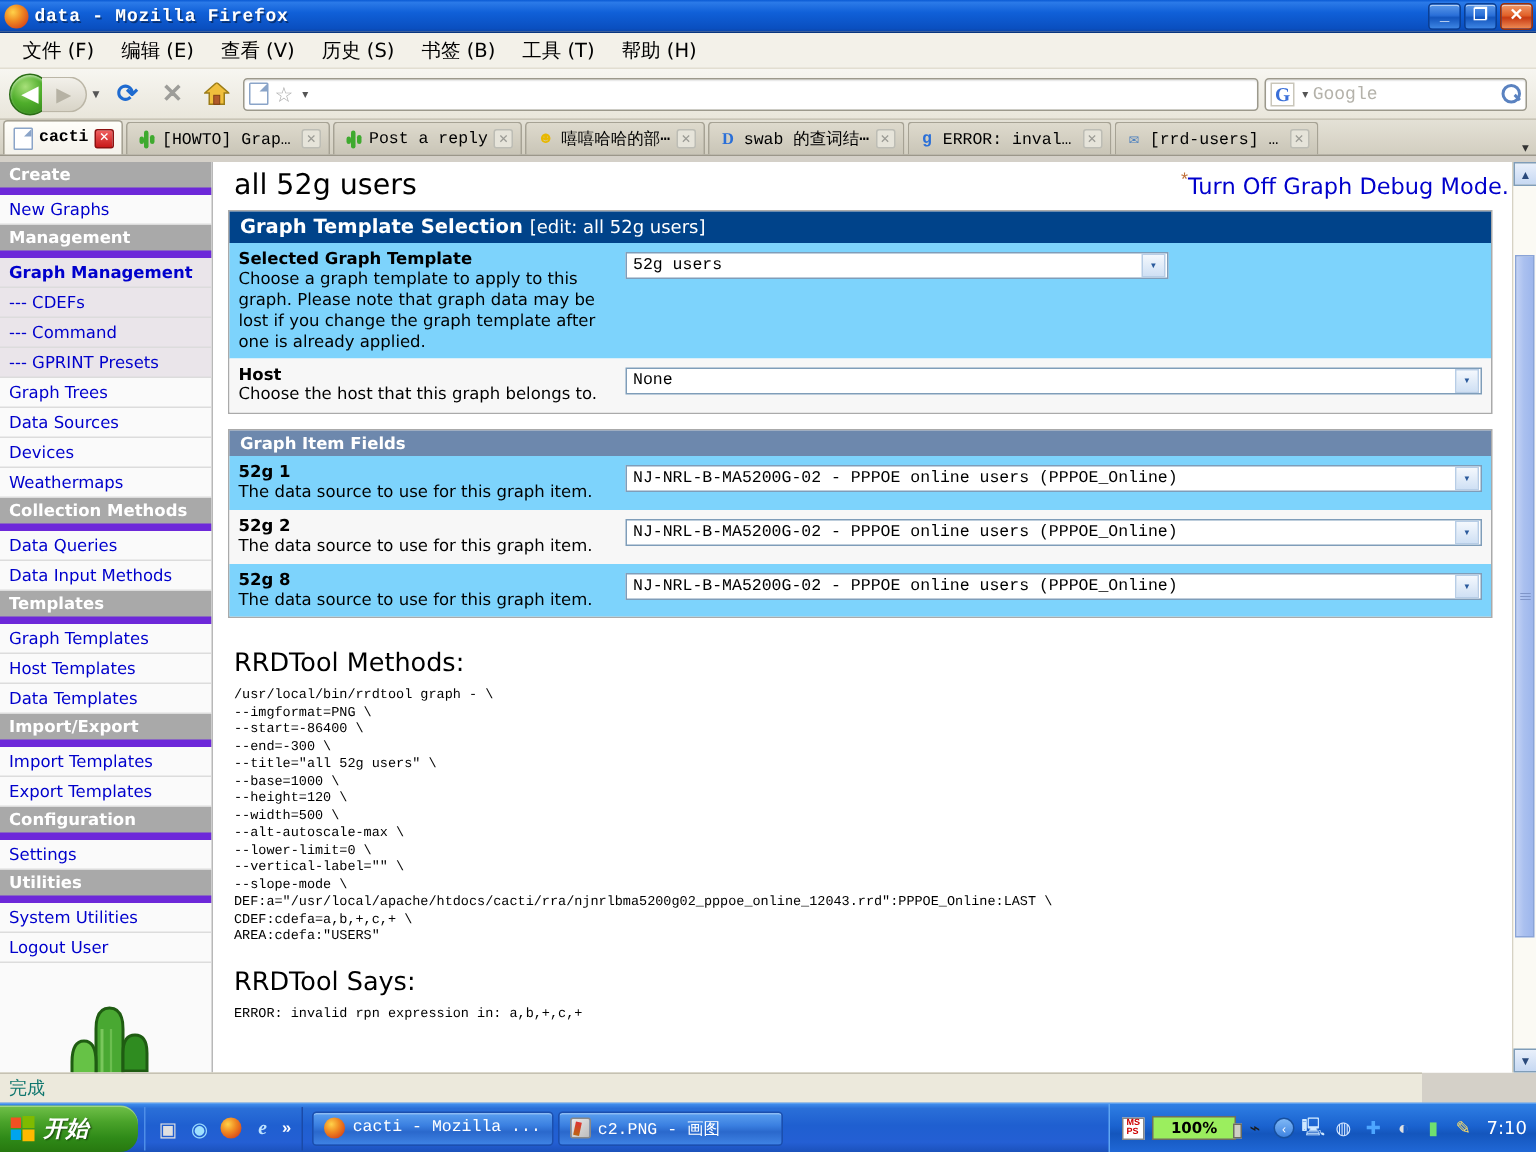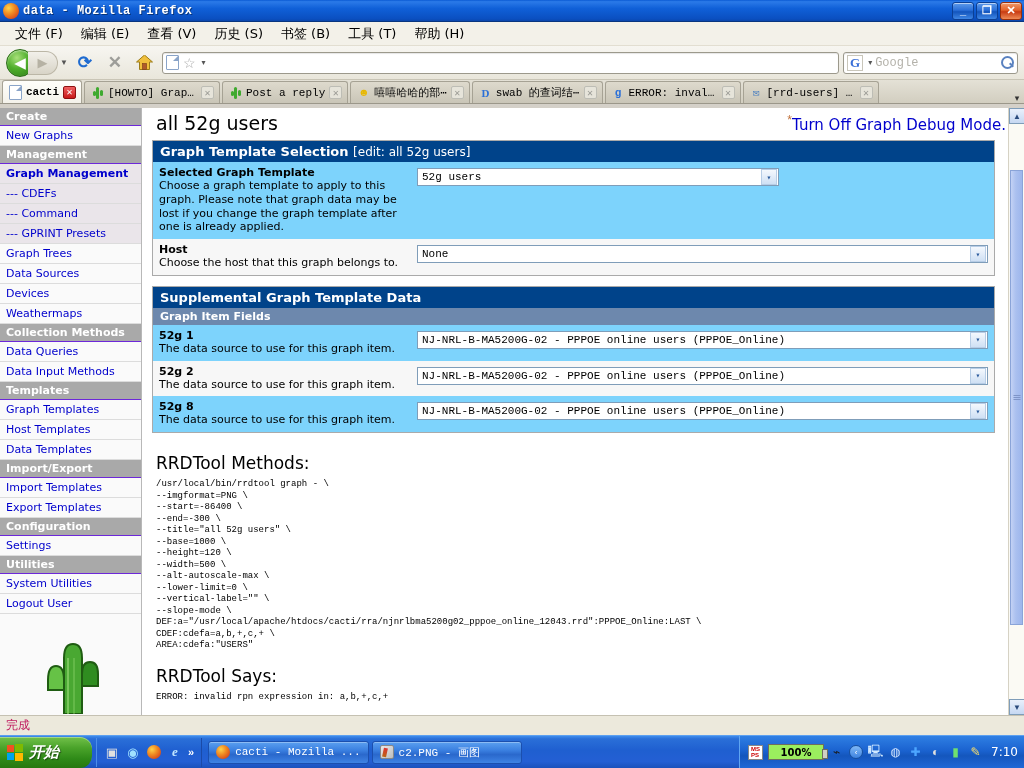--- a/index.html
+++ b/index.html
@@ -174,21 +174,21 @@
     position: absolute; left: 0; top: 108px; width: 1024px; height: 607px;
     background: #fff; display: flex;
   }
   .sidebar {
     width: 142px; flex: 0 0 142px; background: #fafafa;
     border-right: 1px solid #b8b8b8; overflow: hidden;
   }
   .nav-header {
     background: #a9a9a9; color: #fff; font-weight: bold; font-size: 11px;
     padding: 2px 6px; font-family: "DejaVu Sans", sans-serif;
-    border-bottom: 1px solid #6d28d9;
+    border-bottom: 5px solid #6d28d9;
   }
   .nav-link {
     display: block; font-size: 11px; color: #0000cc; padding: 3px 6px;
     border-bottom: 1px solid #dcdcdc;
     font-family: "DejaVu Sans", sans-serif; white-space: nowrap;
   }
   .nav-link.selected { background: #eae5ea; font-weight: bold; color: #0000cc; }
   .nav-link.child { background: #eae5ea; }
   .cactus-logo { padding: 14px 0 0 28px; }
 
@@ -276,24 +276,24 @@
   .vscroll .sthumb .grip {
     position: absolute; left: 50%; top: 50%; transform: translate(-50%,-50%);
     width: 7px; height: 6px;
     background: repeating-linear-gradient(180deg,#7f95c8 0 1px,transparent 1px 2px);
   }
   .vscroll .sbtn.up { position: absolute; top: 0; left: 0; }
   .vscroll .sbtn.down { position: absolute; bottom: 0; left: 0; }
 
   
   .statusbar {
-    position: absolute; left: 0; top: 715px; width: 1024px; height: 20px;
+    position: absolute; left: 0; top: 715px; width: 948px; height: 20px;
     background: #ece9dc; border-top: 1px solid #c5c1b2;
     display: flex; align-items: center; padding-left: 6px;
-    font-size: 12px; color: #be185d; font-family: "DejaVu Sans", sans-serif;
+    font-size: 12px; color: #0f766e; font-family: "DejaVu Sans", sans-serif;
   }
 
   
   .taskbar {
     position: absolute; left: 0; top: 735px; width: 1024px; height: 33px;
     background: linear-gradient(180deg,#3f8cec 0%,#2a6fd8 9%,#1f5fd0 45%,#245fd4 80%,#1b51bb 100%);
     display: flex; align-items: center;
     border-top: 1px solid #5ca0f0;
   }
   .startbtn {
@@ -563,21 +563,20 @@
           <div class="fieldctl">
             <div class="selectbox w-wide">
               <span class="sv">None</span>
               <span class="arrowcell">▾</span>
             </div>
           </div>
         </div>
       </div>
 
       <div class="panel">
-        <div class="panel-title">Supplemental Graph Template Data</div>
         <div class="subhead">Graph Item Fields</div>
         <div class="row shade-a">
           <div class="fieldinfo">
             <div class="fname">52g 1</div>
             <div class="fdesc">The data source to use for this graph item.</div>
           </div>
           <div class="fieldctl">
             <div class="selectbox w-item">
               <span class="sv">NJ-NRL-B-MA5200G-02 - PPPOE online users (PPPOE_Online)</span>
               <span class="arrowcell">▾</span>

